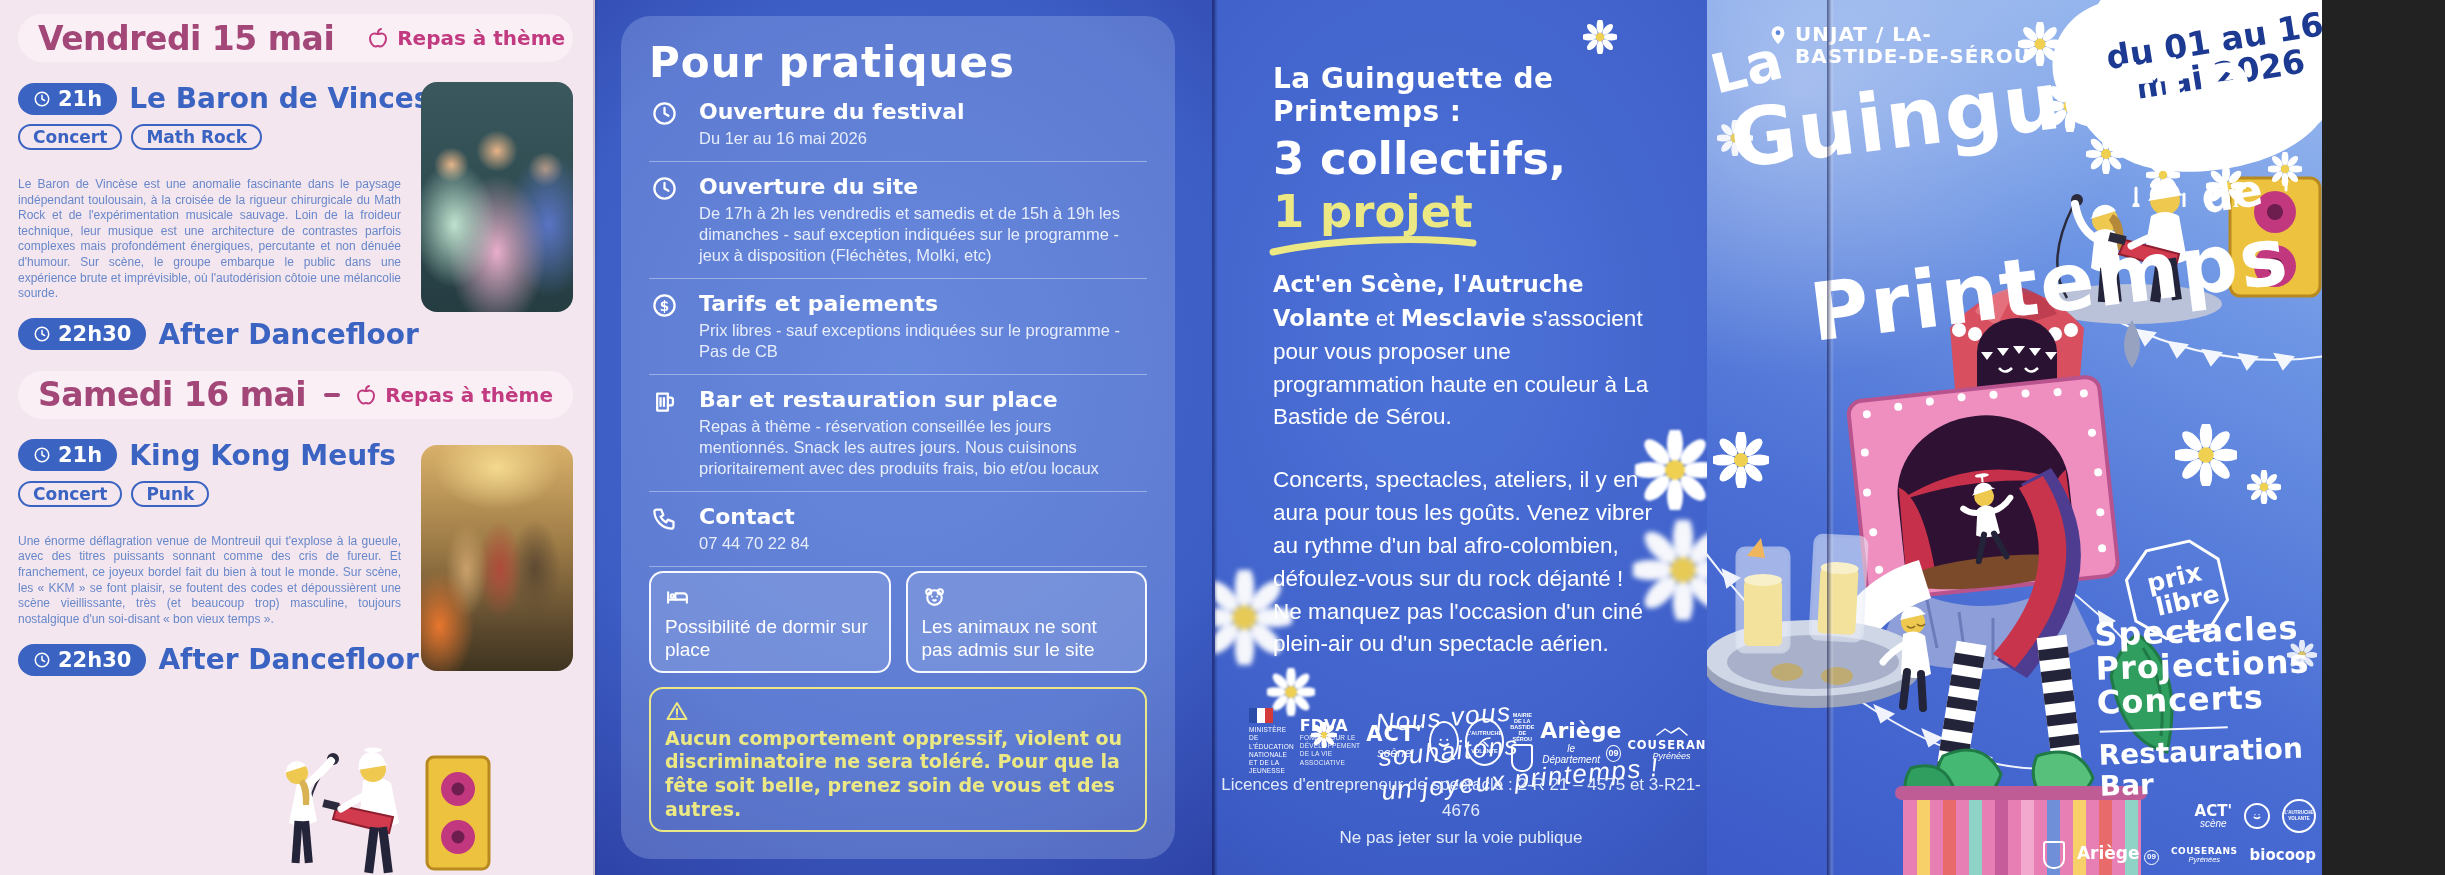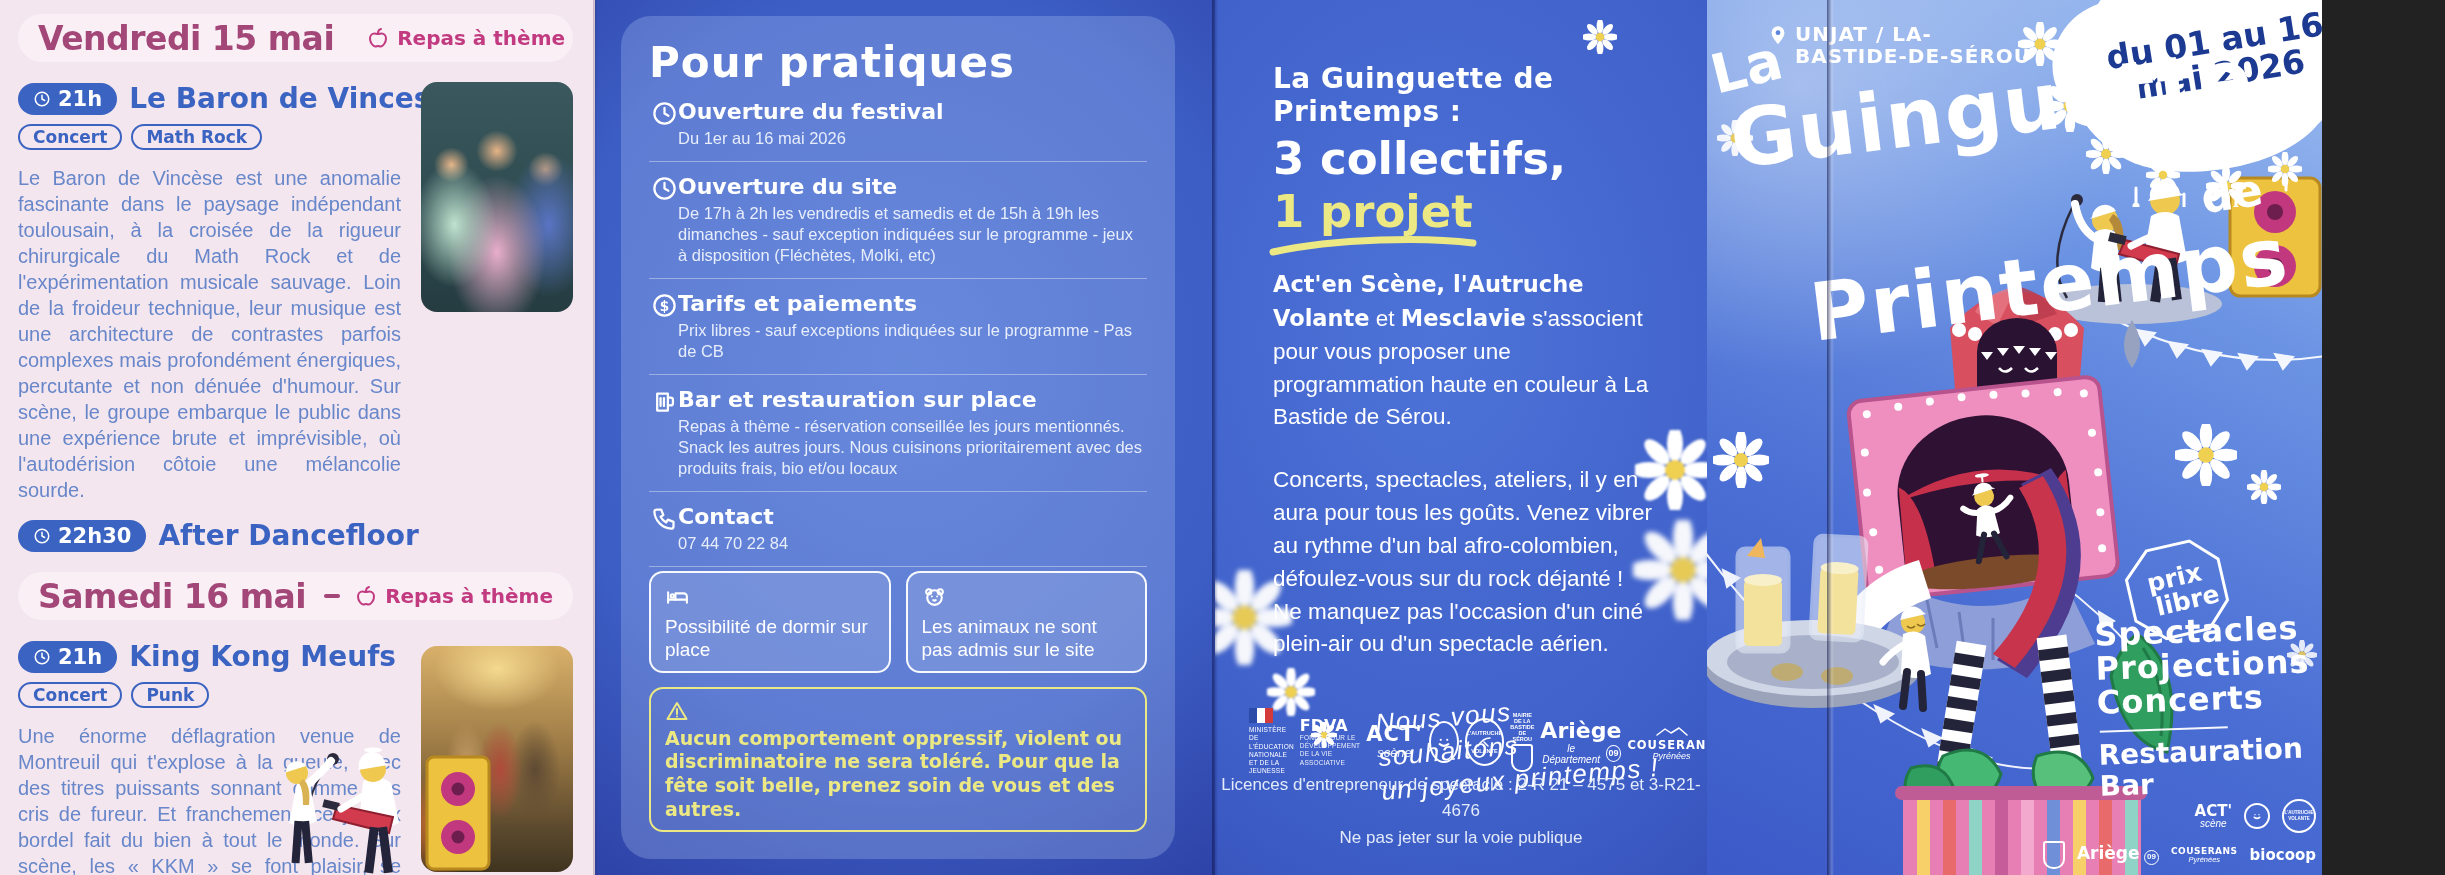--- a/index.html
+++ b/index.html
@@ -21,21 +21,21 @@
   .day-theme{margin-left:auto;display:flex;align-items:center;gap:7px;color:#c23a80;
     font-family:"DejaVu Sans",sans-serif;font-weight:bold;font-size:20px;white-space:nowrap}
   .event{position:relative;margin-top:20px;padding-right:172px}
   .ev-head{display:flex;align-items:center;gap:12px}
   .time-pill{display:inline-flex;align-items:center;gap:7px;background:#3a63c2;color:#fff;
     border-radius:999px;padding:4px 15px;font-family:"DejaVu Sans",sans-serif;font-weight:bold;font-size:21px}
   .ev-title{font-family:"DejaVu Sans",sans-serif;font-weight:bold;font-size:28px;color:#3a63c2;white-space:nowrap}
   .tags{display:flex;gap:9px;margin-top:9px}
   .tag{border:2px solid #3a63c2;color:#3a63c2;border-radius:999px;padding:1px 13px;
     font-size:17px;font-weight:bold;font-family:"DejaVu Sans",sans-serif}
-  .ev-text{margin-top:15px;color:#6787ca;font-size:20px;line-height:1.3;text-align:justify}
+  .ev-text{margin-top:27px;color:#6787ca;font-size:12px;line-height:1.3;text-align:justify}
   .photo{position:absolute;top:0;right:0;width:152px;height:230px;border-radius:16px;overflow:hidden}
   .photo1{background:
     radial-gradient(60px 90px at 22% 62%, #bfe3cf 0%, rgba(191,227,207,0) 70%),
     radial-gradient(70px 110px at 50% 74%, #e9aecb 0%, rgba(233,174,203,0) 70%),
     radial-gradient(60px 100px at 84% 62%, #5a74c4 0%, rgba(90,116,196,0) 72%),
     radial-gradient(26px 26px at 50% 30%, #e7b487 0%, rgba(231,180,135,0) 80%),
     radial-gradient(22px 22px at 20% 36%, #e7b487 0%, rgba(231,180,135,0) 80%),
     radial-gradient(22px 22px at 82% 38%, #caa277 0%, rgba(202,162,119,0) 80%),
     linear-gradient(180deg,#3a585d 0%,#2e4b50 55%,#253c41 100%)}
   .photo2{top:6px;height:226px;background:
@@ -47,21 +47,21 @@
     linear-gradient(180deg,#d8b06a 0%,#9c7a45 45%,#5d4a2e 80%,#3f3420 100%)}
   .after{display:flex;align-items:center;gap:12px;margin-top:16px;position:relative;z-index:2}
   .p1-art{position:absolute;right:100px;bottom:0;z-index:1}
 
   
   .p2{position:relative;width:620px;
     background:radial-gradient(120% 92% at 50% 42%, #4a6fd2 0%, #3c5dc4 48%, #2c3ea2 80%, #202d88 100%)}
   .card{position:absolute;left:26px;right:40px;top:16px;bottom:16px;
     background:rgba(190,212,250,0.26);border-radius:30px;padding:22px 28px 18px;overflow:hidden}
   .card-title{font-family:"DejaVu Sans",sans-serif;font-weight:bold;color:#fff;font-size:42px;letter-spacing:1px}
-  .sec{display:flex;gap:0;padding:12px 2px;border-bottom:1px solid rgba(255,255,255,.38)}
+  .sec{display:flex;gap:21px;padding:12px 2px;border-bottom:1px solid rgba(255,255,255,.38)}
   .sec.nosep{border-bottom:none}
   .sec-ic{flex:none;width:27px;height:27px;color:#fff;margin-top:1px}
   .sec-h{color:#fff;font-family:"DejaVu Sans",sans-serif;font-weight:bold;font-size:22px}
   .sec-b{color:#e7edfb;font-size:16.5px;line-height:1.27;margin-top:4px}
   .boxes{display:flex;gap:15px;margin-top:4px}
   .ibox{flex:1;border:2px solid rgba(255,255,255,.95);border-radius:14px;
     background:rgba(255,255,255,.14);padding:10px 14px;color:#fff;font-size:19px;line-height:1.22}
   .ibox .sec-ic{width:25px;height:25px;margin-bottom:6px}
   .warn{margin-top:14px;border:2px solid #ece883;border-radius:14px;padding:9px 14px;
     color:#ece883;font-family:"DejaVu Sans",sans-serif;font-weight:bold;font-size:19px;line-height:1.24}

